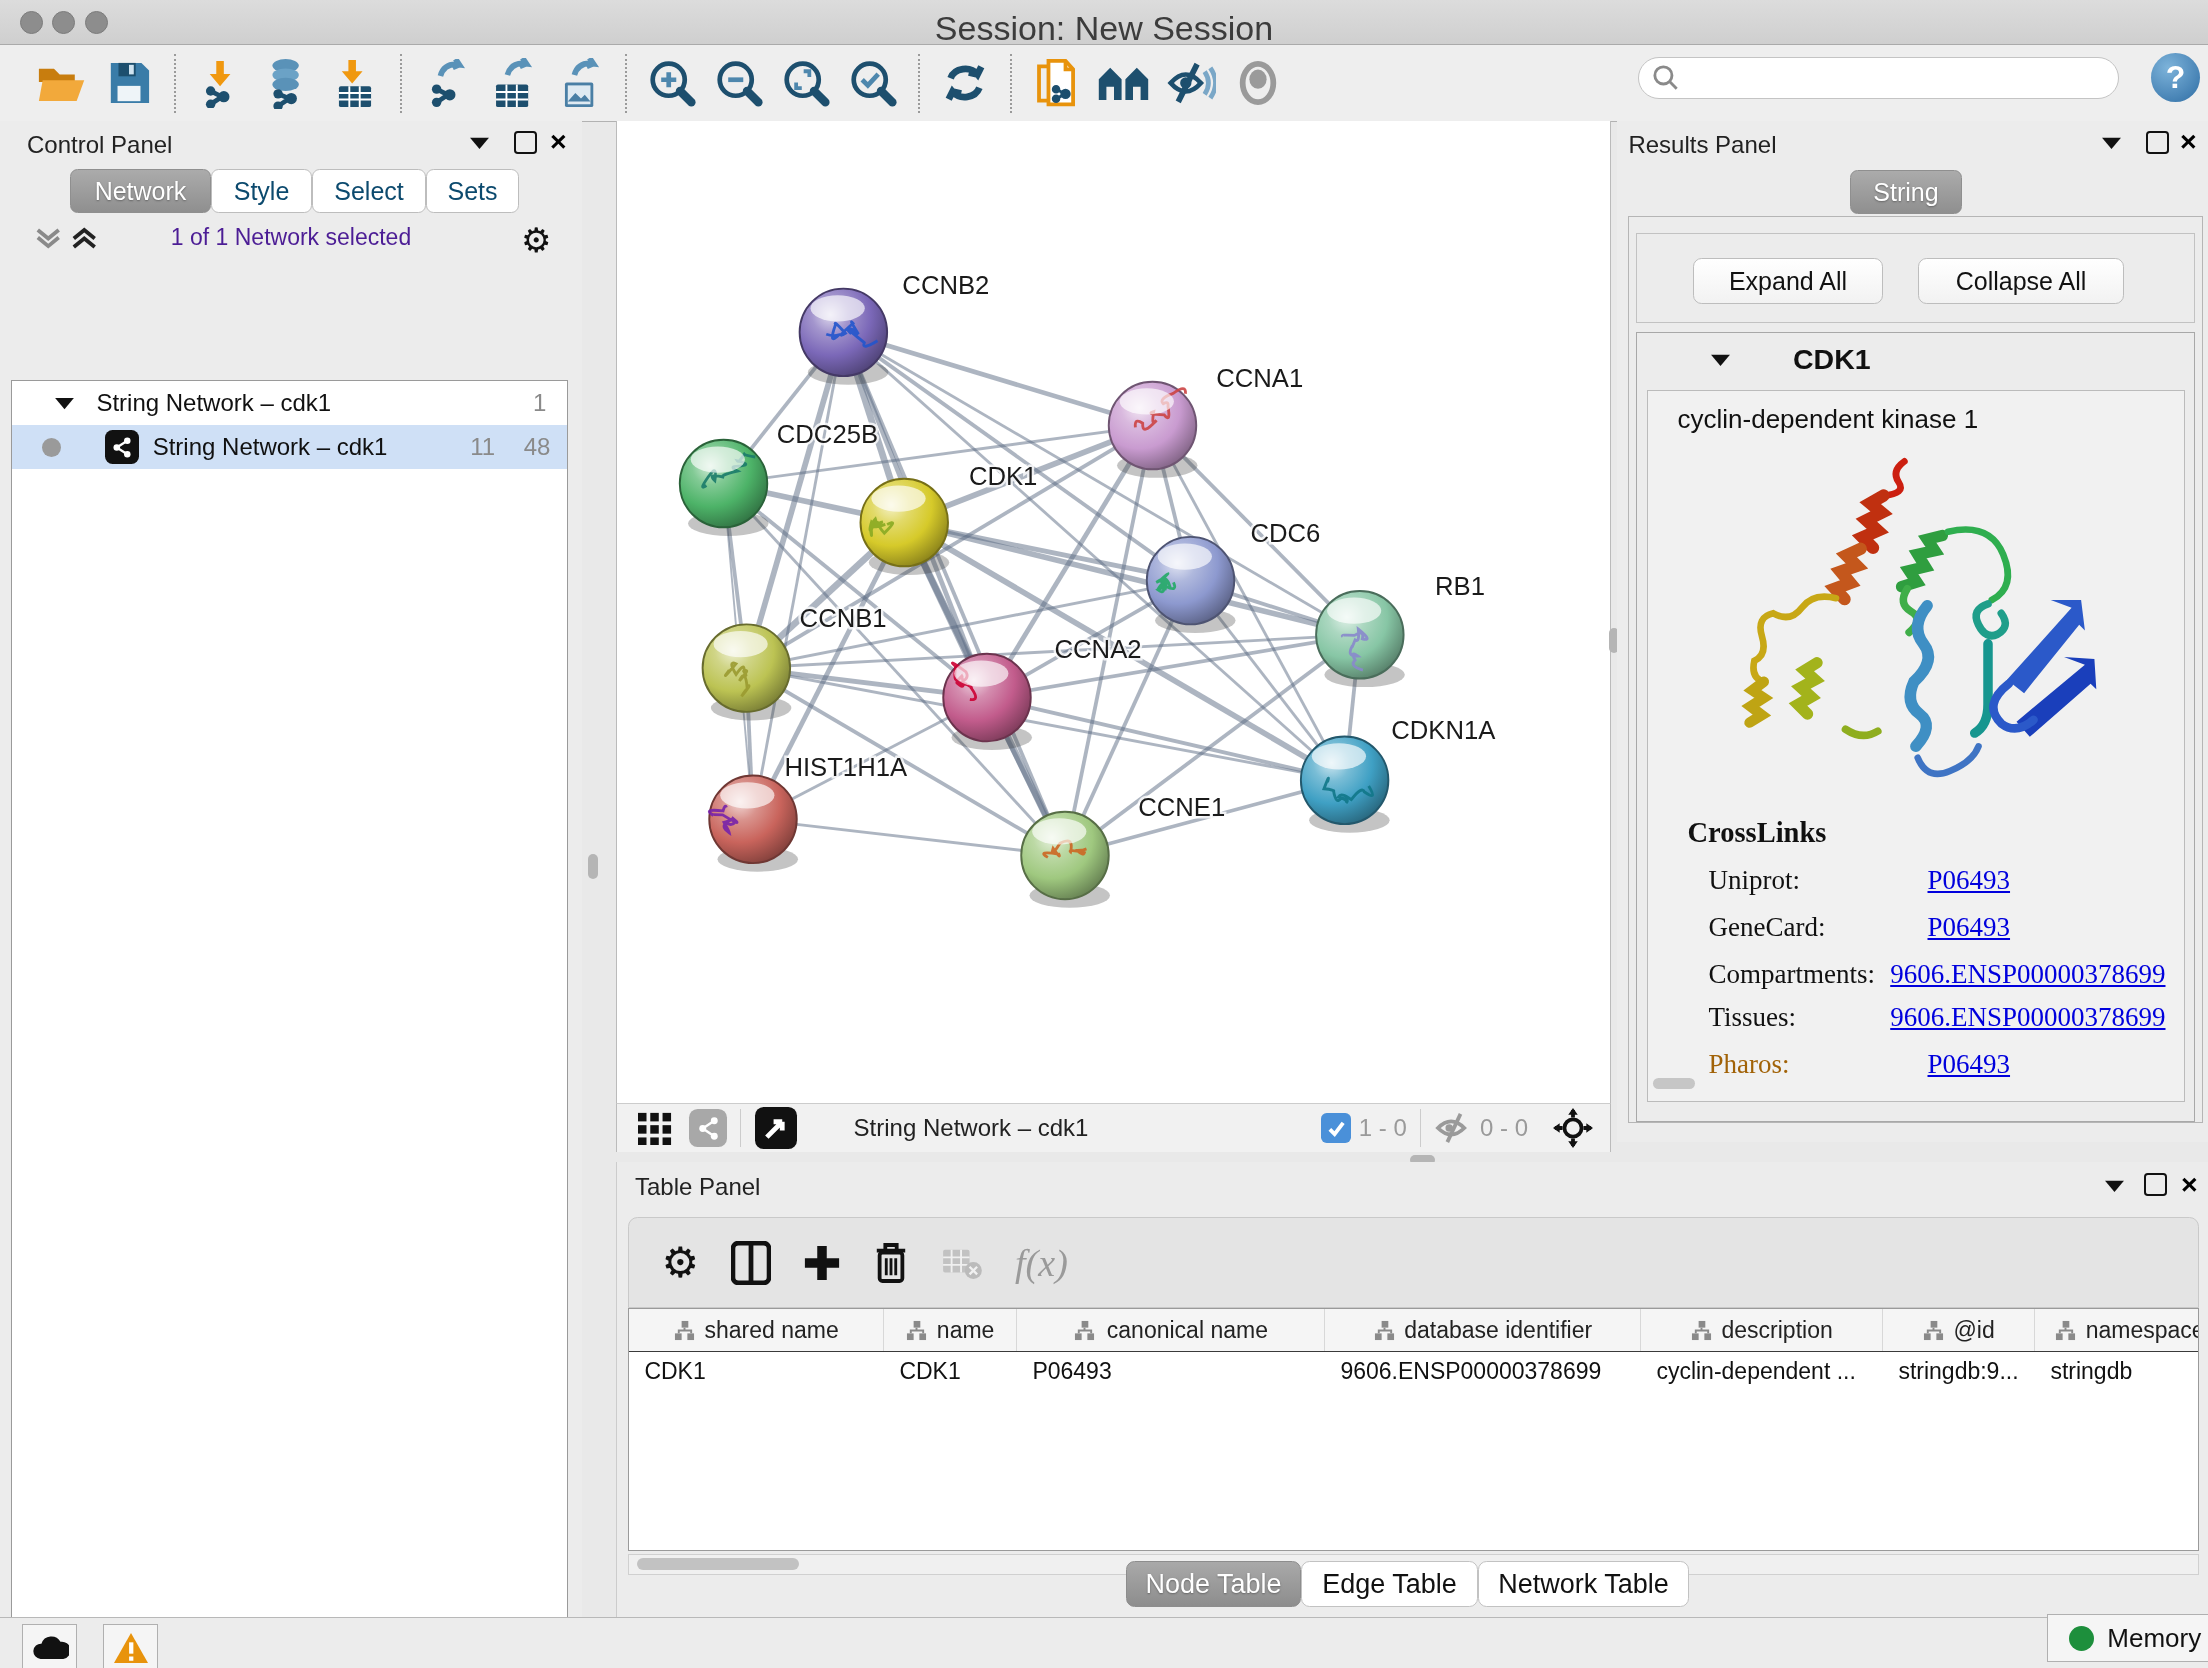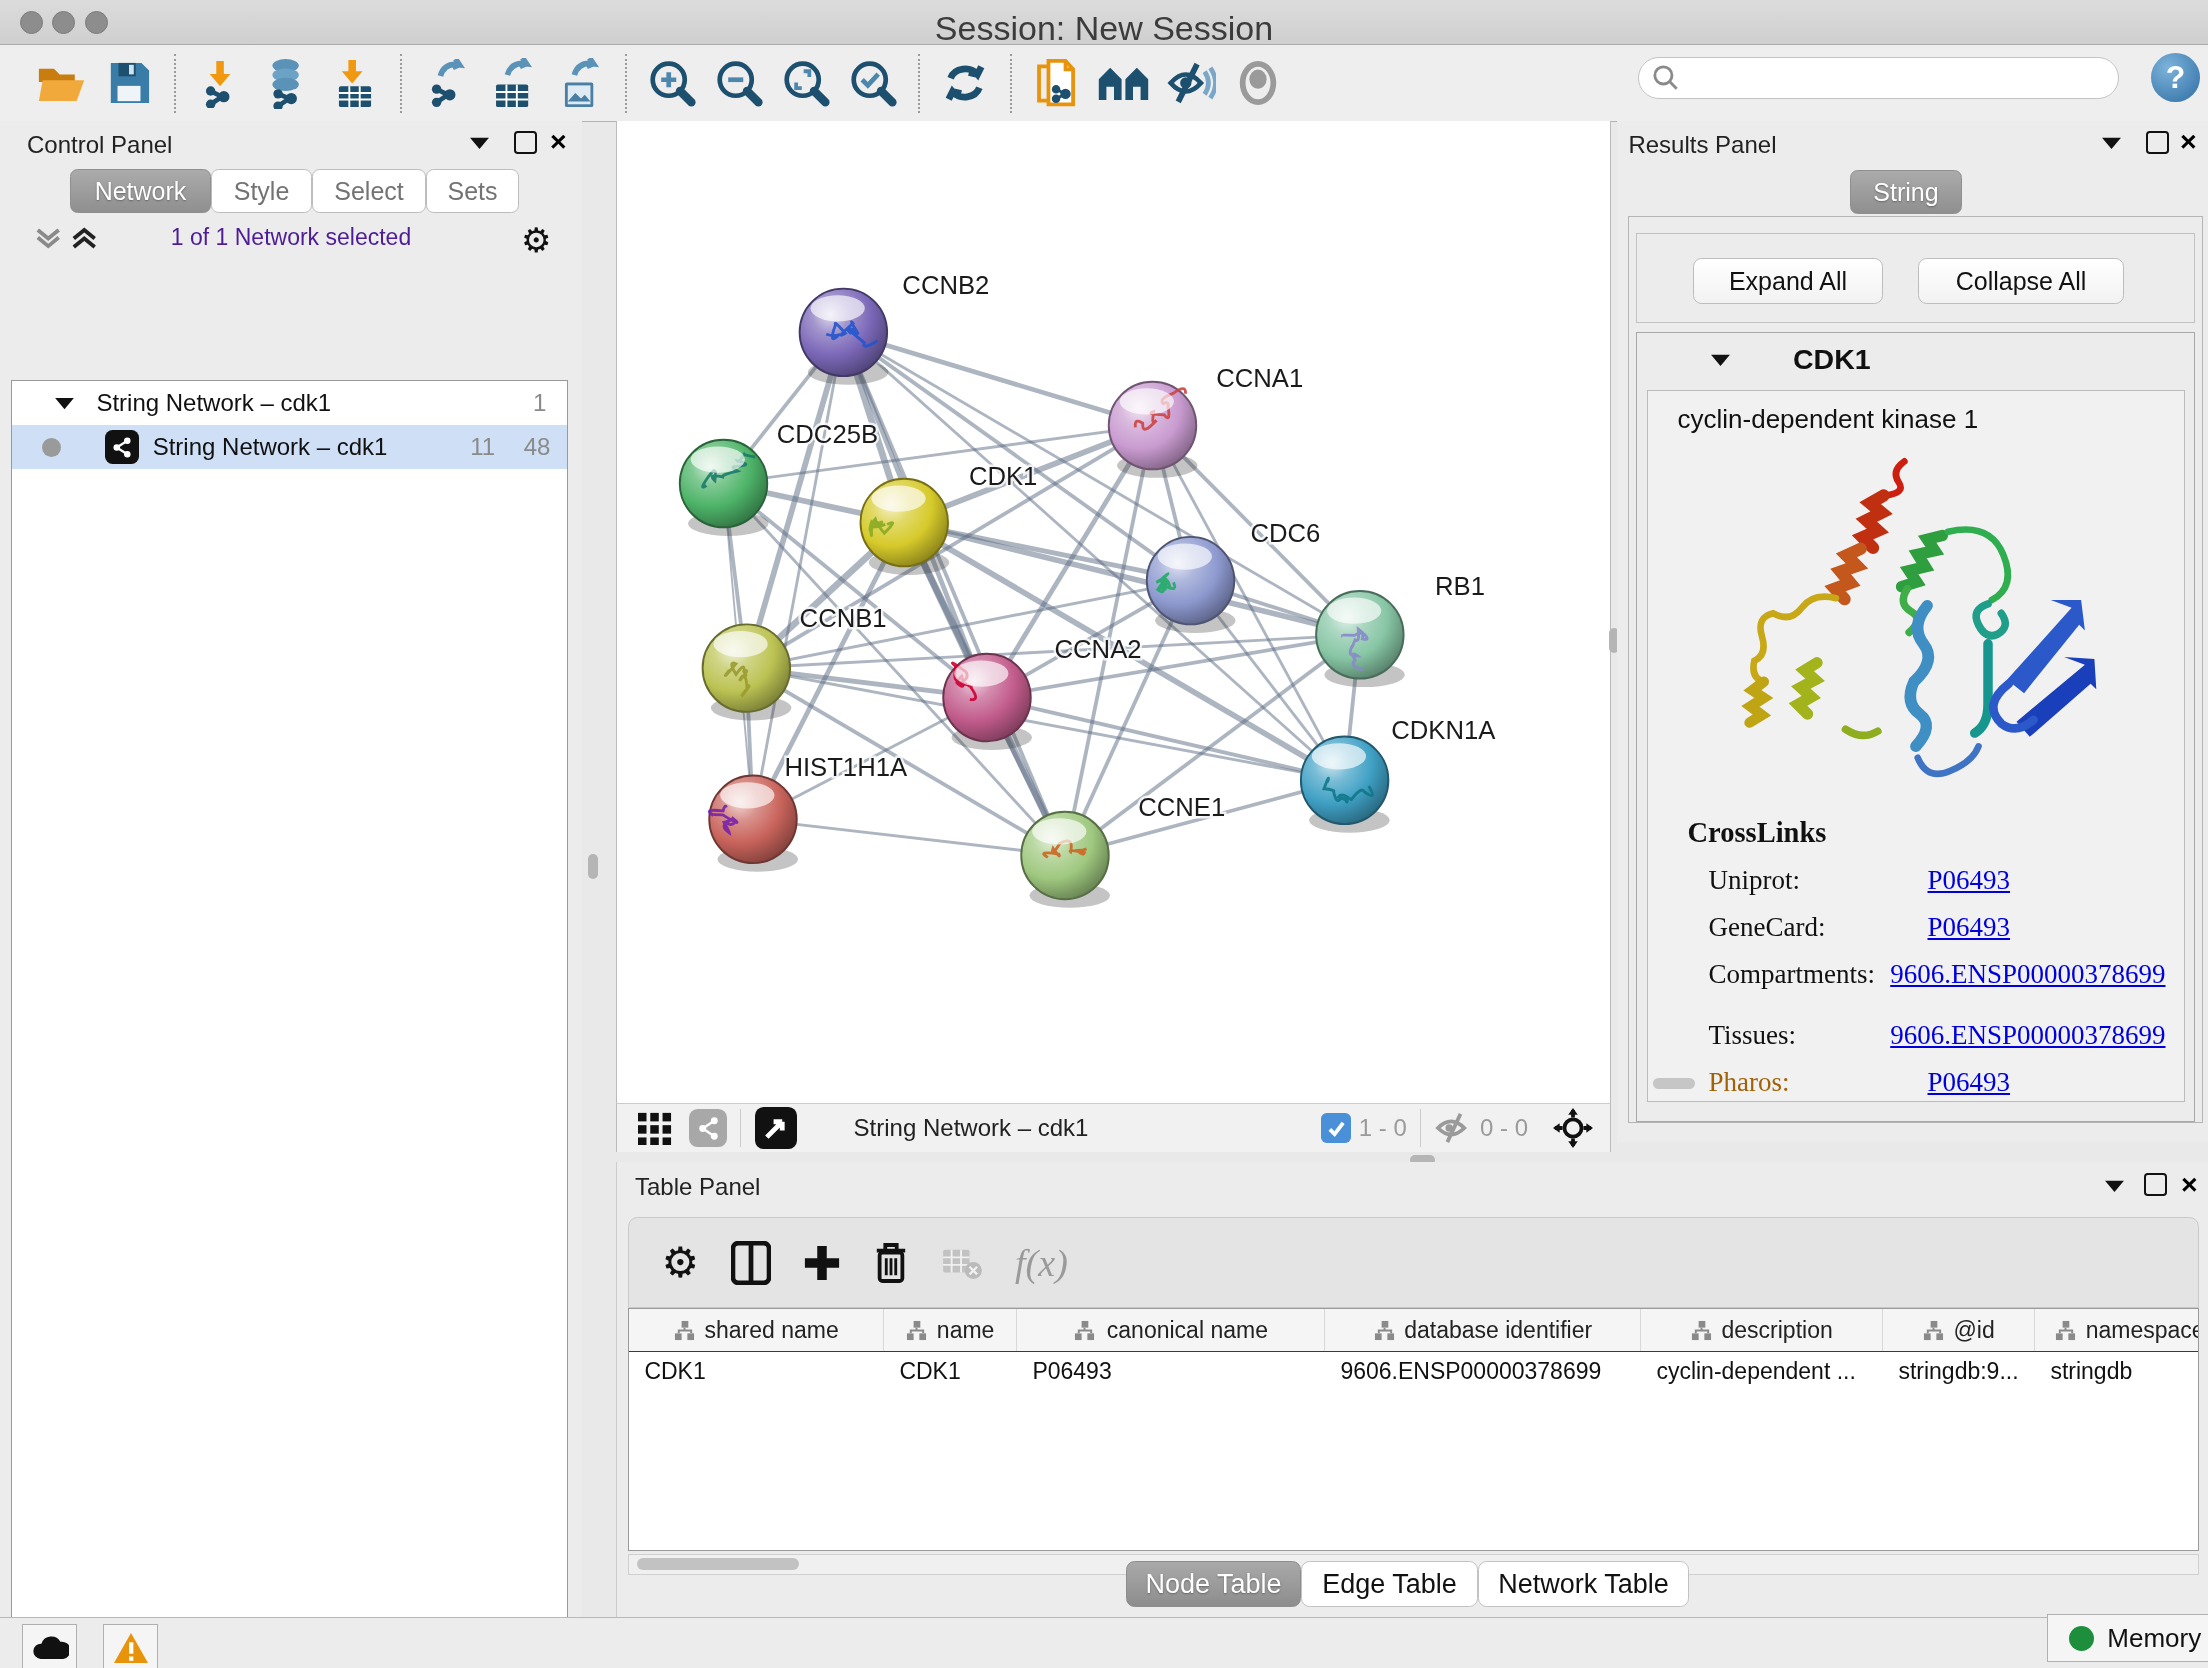--- a/index.html
+++ b/index.html
@@ -14,21 +14,21 @@
   .tbtn{width:67px;height:65px;display:flex;align-items:center;justify-content:center;flex:0 0 auto;}
   .tsep{width:0;height:59px;border-left:2.9px dotted #9a9a9a;margin:0 11.4px;flex:0 0 auto;}
   .searchbox{left:1638px;top:57px;width:481px;height:42px;background:#fff;border:1.9px solid #c4c4c4;border-radius:21px;display:flex;align-items:center;padding-left:13.3px;box-sizing:border-box;}
   .searchbox input{border:none;outline:none;font-size:23px;width:399px;background:transparent;font-family:"Liberation Sans",sans-serif;}
   .helpbtn{left:2151px;top:53px;width:49px;height:49px;border-radius:50%;background:radial-gradient(circle at 35% 30%,#7db3da,#2e6da4);color:#fff;font-size:32px;font-weight:bold;display:flex;align-items:center;justify-content:center;}
   
   .panel-title{font-size:24px;color:#222;}
   .minibox{width:19px;height:19px;border:2.9px solid #111;border-radius:3.8px;display:inline-block;}
   
   .cpanel{left:0;top:121px;width:582px;height:1496px;background:#ececec;}
-  .tab{height:44px;border:1px solid #bdbdbd;background:#fff;color:#737373;font-size:25px;display:flex;align-items:center;justify-content:center;border-radius:7.6px;box-sizing:border-box;}
+  .tab{height:44px;border:1px solid #bdbdbd;background:#fff;color:#0c4a6e;font-size:25px;display:flex;align-items:center;justify-content:center;border-radius:7.6px;box-sizing:border-box;}
   .tab.sel{background:linear-gradient(#ababab,#8f8f8f);color:#fff;text-shadow:0 1px 1.9px #666;border-color:#8f8f8f;}
   .ctree{left:11.4px;top:259px;width:557px;height:1330px;background:#fff;border:1.9px solid #9a9a9a;box-sizing:border-box;}
   .trow{height:44px;display:flex;align-items:center;font-size:24px;color:#111;}
   .trow.sel{background:#cfe0f6;}
   .cnt{color:#8a8a8a;}
   .stringapp{width:34px;height:34px;border-radius:7.6px;background:#111;display:flex;align-items:center;justify-content:center;}
   
   .canvas{left:616px;top:121px;width:995px;height:982px;background:#fff;border-left:1px solid #bbb;border-right:1px solid #bbb;box-sizing:border-box;}
   .netbar{left:616px;top:1103px;width:995px;height:49px;background:#f1f1f1;border-top:1px solid #ccc;border-left:1px solid #bbb;border-right:1px solid #bbb;display:flex;align-items:center;box-sizing:border-box;}
   .netbar .lbl{font-size:24px;color:#222;}
@@ -673,21 +673,21 @@
         <div class="serif" style="position:absolute;left:40px;top:426px;font-size:28.5px;font-weight:bold;color:#111">CrossLinks</div>
         <div class="abs" style="left:61px;top:474px;width:457px">
             <div class="serif" style="display: flex; margin-bottom: 16px; font-size: 27px;">
               <span style="width: 219px; color: rgb(17, 17, 17);">Uniprot:</span>
               <a class="xlink">P06493</a>
             </div>
             <div class="serif" style="display: flex; margin-bottom: 16px; font-size: 27px;">
               <span style="width: 219px; color: rgb(17, 17, 17);">GeneCard:</span>
               <a class="xlink">P06493</a>
             </div>
-            <div class="serif" style="display: flex; margin-bottom: 30px; font-size: 27px;">
+            <div class="serif" style="display: flex; margin-bottom: 12px; font-size: 27px;">
               <span style="width: 219px; color: rgb(17, 17, 17);">Compartments:</span>
               <a class="xlink">9606.ENSP00000378699</a>
             </div>
             <div class="serif" style="display: flex; margin-bottom: 16px; font-size: 27px;">
               <span style="width: 219px; color: rgb(17, 17, 17);">Tissues:</span>
               <a class="xlink">9606.ENSP00000378699</a>
             </div>
             <div class="serif" style="display: flex; margin-bottom: 16px; font-size: 27px;">
               <span style="width: 219px; color: #a16207;">Pharos:</span>
               <a class="xlink">P06493</a>

